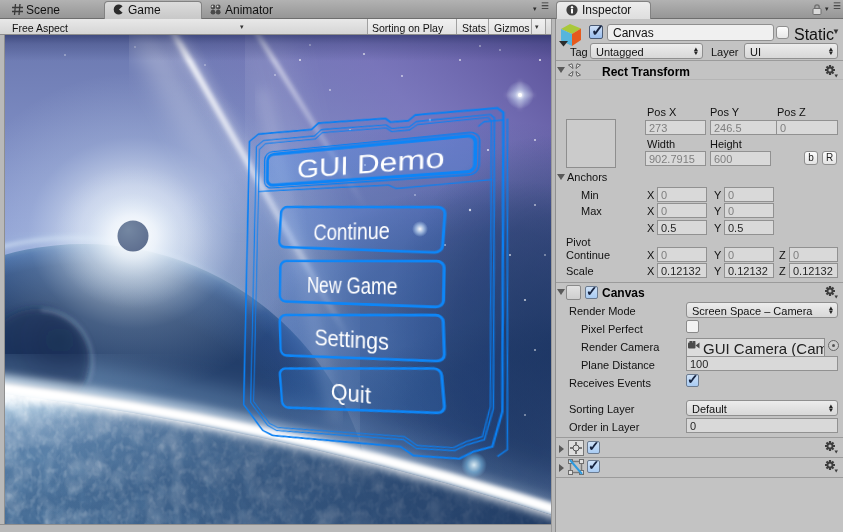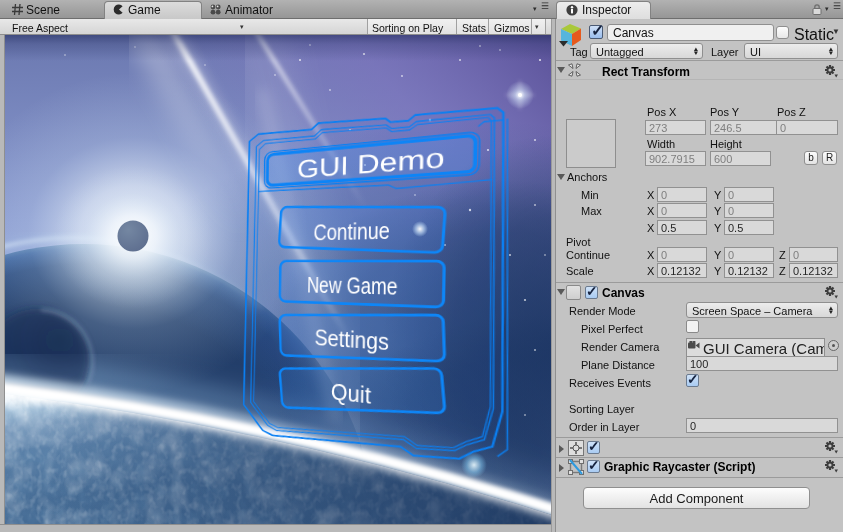--- a/index.html
+++ b/index.html
@@ -451,20 +451,21 @@
     <div class="abs" style="left:272px;top:321px;width:11px;height:11px;border:1px solid #666;border-radius:6px;background:#cdcdcd">
       <div style="position:absolute;left:3px;top:3px;width:3px;height:3px;border-radius:2px;background:#555"></div>
       </div>
     <span class="ilabel" style="left:25px;top:340px">Plane Distance</span>
     <div class="ifield" style="left:130px;top:337px;width:152px">100</div>
     <span class="ilabel" style="left:13px;top:358px">Receives Events</span>
     <div class="abs" style="left:130px;top:355px;width:13px;height:13px;border:1px solid #6b7b90;border-radius:2px;background:linear-gradient(#cfe2f8,#a9cbf2)">
       <span style="position:absolute;left:0px;top:-4px;font-size:14px;font-weight:bold;color:#16233f">✓</span>
       </div>
     <span class="ilabel" style="left:13px;top:384px">Sorting Layer</span>
+    <div class="idrop" style="left:130px;top:381px;width:152px">Default<span class="updn">▲<br>▼</span></div>
     <span class="ilabel" style="left:13px;top:402px">Order in Layer</span>
     <div class="ifield" style="left:130px;top:399px;width:152px">0</div>
     <div class="fold" style="left:3px;top:426px"></div>
     <div class="abs" style="left:12px;top:421px;width:16px;height:16px;background:#dedede;border:1px solid #777">
       <svg width="14" height="14" viewBox="0 0 14 14">
           <circle cx="7" cy="7" r="3" fill="none" stroke="#555"></circle>
       <path d="M7 1 L7 4 M7 10 L7 13 M1 7 L4 7 M10 7 L13 7" stroke="#555" stroke-width="1.5"></path>
         </svg></div>
     <div class="abs cbs" style="left:31px;top:422px"></div>
       <svg class="gearw" style="left:268px;top:421px" viewBox="0 0 14 14" width="14" height="14">
@@ -482,27 +483,25 @@
     <div class="fold" style="left:3px;top:445px"></div>
     <svg class="abs" style="left:12px;top:440px" width="16" height="16" viewBox="0 0 16 16">
       <rect x="2.5" y="2.5" width="11" height="11" fill="none" stroke="#7a7a7a" stroke-width="1.4"></rect>
       <rect x="0.5" y="0.5" width="4" height="4" fill="#e0e0e0" stroke="#6e6e6e"></rect>
       <rect x="11.5" y="0.5" width="4" height="4" fill="#e0e0e0" stroke="#6e6e6e"></rect>
       <rect x="0.5" y="11.5" width="4" height="4" fill="#e0e0e0" stroke="#6e6e6e"></rect>
       <rect x="11.5" y="11.5" width="4" height="4" fill="#e0e0e0" stroke="#6e6e6e"></rect>
       <path d="M2 1 L14 15" stroke="#2e9adf" stroke-width="2"></path>
       </svg>
     <div class="abs cbs" style="left:31px;top:441px"></div>
-    <span class="hdr" style="left:48px;top:441px">Graphic Raycaster (Script)</span>
       <svg class="gearw" style="left:268px;top:440px" viewBox="0 0 14 14" width="14" height="14">
         <g fill="#3d3d3d">
           <circle cx="6" cy="6" r="3.4"></circle>
           <g stroke="#3d3d3d" stroke-width="2.2">
             <path d="M6 1 V11 M1 6 H11 M2.5 2.5 L9.5 9.5 M9.5 2.5 L2.5 9.5"></path>
           </g>
           <circle cx="6" cy="6" r="1.6" fill="#c3c3c3"></circle>
         </g>
         <polygon points="10.5,10.5 14,10.5 12.2,13.5" fill="#3d3d3d"></polygon>
       </svg>
     <div class="sep" style="top:458px"></div>
-    <div class="abs" style="left:27px;top:468px;width:227px;height:22px;background:linear-gradient(#fdfdfd,#e2e2e2);border:1px solid #8f8f8f;border-radius:4px;font-size:13px;color:#1a1a1a;text-align:center;padding-top:3px">Add Component</div>
   </div>
 </div>
 
 </body></html>

